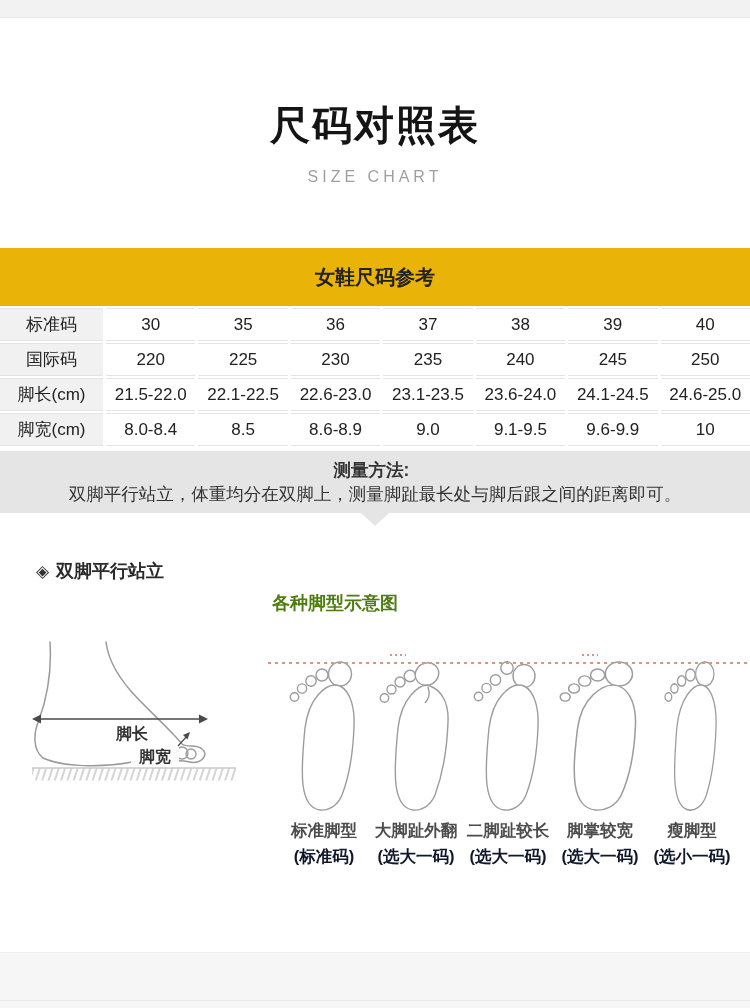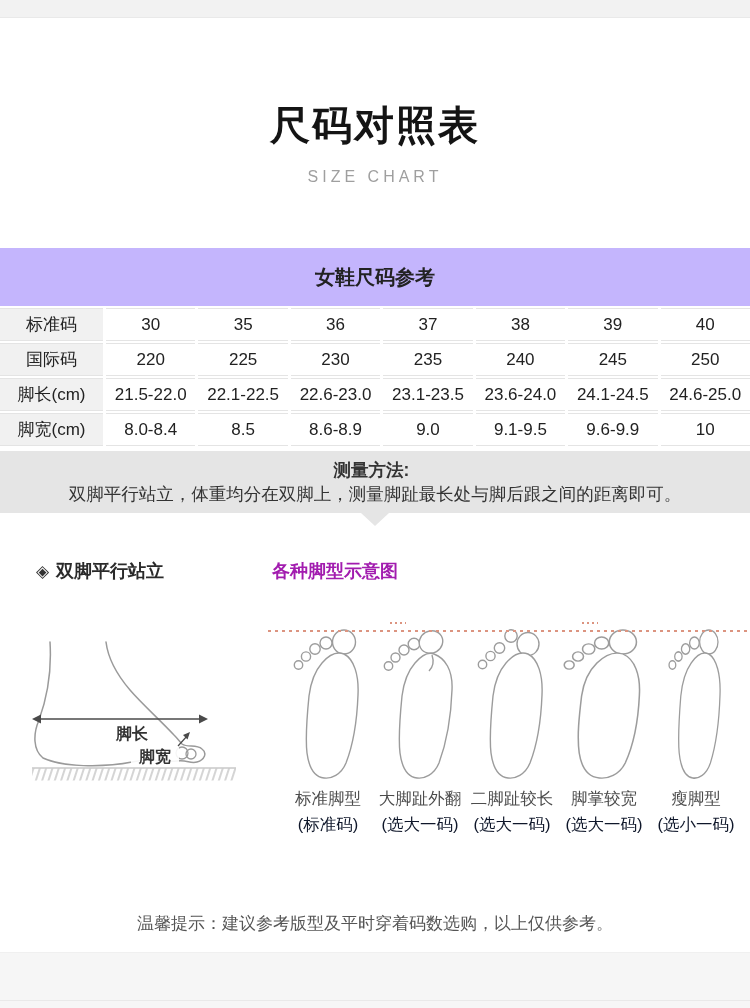--- a/index.html
+++ b/index.html
@@ -11,40 +11,40 @@
   .bottom-strip{position:absolute;top:952px;left:0;width:750px;height:56px;background:#f6f6f6;border-top:1px solid #f0f0f0;box-sizing:border-box;}
   .bottom-hairline{position:absolute;top:47px;left:0;width:100%;height:1px;background:#e9e9e9;}
 
   
   .hdr{position:absolute;top:18px;left:0;width:750px;text-align:center;}
   .page-title{margin:80px 0 0 0;font-size:40px;font-weight:700;color:#141414;letter-spacing:2px;}
   .page-subtitle{margin-top:15px;font-size:16px;color:#9f9f9f;letter-spacing:4px;}
 
   
   .size-table{position:absolute;top:248px;left:0;width:750px;}
-  .table-band{height:58px;background:#c4b5fd;display:flex;align-items:center;justify-content:center;font-size:20px;font-weight:700;color:#222;}
+  .table-band{height:58px;background:#eab308;display:flex;align-items:center;justify-content:center;font-size:20px;font-weight:700;color:#222;}
   .trow{display:flex;gap:3px;margin-top:2px;height:33px;}
   .tcell{flex:1;background:#fff;border-top:1px solid #e4e4e4;border-bottom:1px solid #e4e4e4;display:flex;align-items:center;justify-content:center;font-size:17px;color:#222;box-sizing:border-box;white-space:nowrap;}
   .tcell.lbl{flex:0 0 103px;background:#f1f1f1;text-align:right;}
 
   
   .measure-band{position:absolute;top:451px;left:0;width:750px;height:62px;background:#e5e5e5;display:flex;align-items:center;justify-content:center;font-size:17.5px;color:#333;flex-direction:column;}
   .note-prefix{font-weight:700;margin-right:7px;}
   .pointer-down{position:absolute;left:50%;top:62px;transform:translateX(-50%);width:0;height:0;border-left:14px solid transparent;border-right:14px solid transparent;border-top:13px solid #e5e5e5;}
 
   
   .diagrams{position:absolute;top:556px;left:0;width:750px;height:300px;display:flex;}
   .dia-left{width:252px;position:relative;}
   .left-title{display:flex;align-items:center;gap:7px;padding-left:36px;height:30px;font-size:18px;font-weight:700;color:#2a2a2a;}
   .diamond-icon{font-size:17px;color:#333;line-height:1;font-family:"DejaVu Sans",sans-serif;}
   .sideview-svg{position:absolute;left:30px;top:84px;}
 
   .dia-right{flex:1;position:relative;padding-left:12px;}
-  .right-title{height:30px;line-height:30px;padding-left:8px;font-size:18px;font-weight:700;color:#a21caf;}
-  .feet-row{position:relative;margin-top:42px;display:flex;justify-content:flex-end;padding:0 8px 0 10px;}
+  .right-title{height:30px;line-height:30px;padding-left:8px;font-size:18px;font-weight:700;color:#4d7c0f;margin-top:32px;}
+  .feet-row{position:relative;margin-top:42px;display:flex;justify-content:center;padding:0 8px 0 10px;font-weight:bold;}
   .dotted-line{position:absolute;left:4px;right:2px;top:2px;height:2px;background:repeating-linear-gradient(90deg,#dc9480 0 3px,transparent 3px 7px);}
   .red-tick{position:absolute;top:-6px;width:16px;height:2px;background:repeating-linear-gradient(90deg,#dc9480 0 2px,transparent 2px 5px);}
   .red-tick.t2{left:126px;}
   .red-tick.t4{left:318px;}
   .foot-col{width:92px;display:flex;flex-direction:column;align-items:center;}
   .foot-col svg{display:block;}
   .foot-name{margin-top:8px;font-size:16.5px;color:#4c4c4c;white-space:nowrap;}
   .foot-advice{margin-top:4px;font-size:16.5px;color:#0f172a;white-space:nowrap;}
 
   
@@ -230,19 +230,18 @@
             </g>
           </svg>
           <div class="foot-name">瘦脚型</div>
           <div class="foot-advice">(选小一码)</div>
         </div>
 
       </div>
     </div>
   </div>
 
-  <div class="footer-tip">温馨提示：建议参考版型及平时穿着码数选购，以上仅供参考。</div>
 
   <div class="bottom-strip">
     <div class="bottom-hairline"></div>
   </div>
 
 </div>
 
 </body></html>

